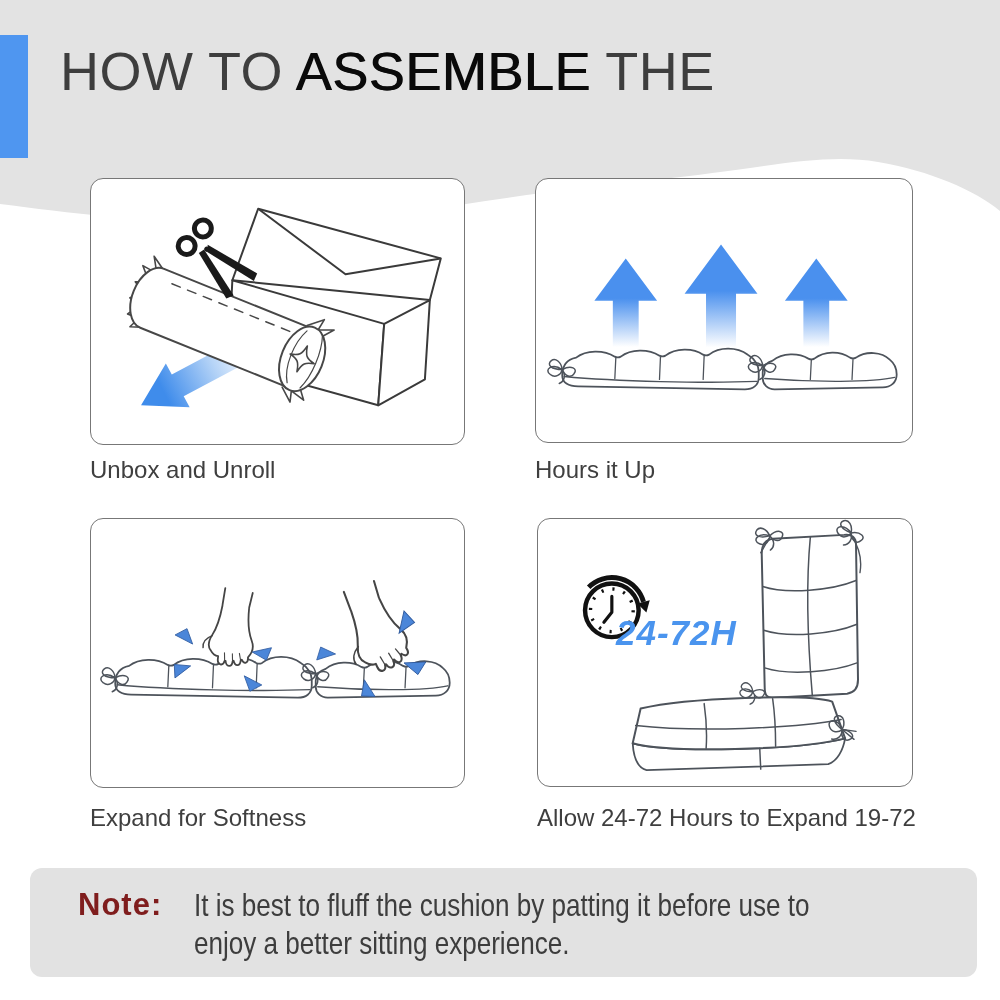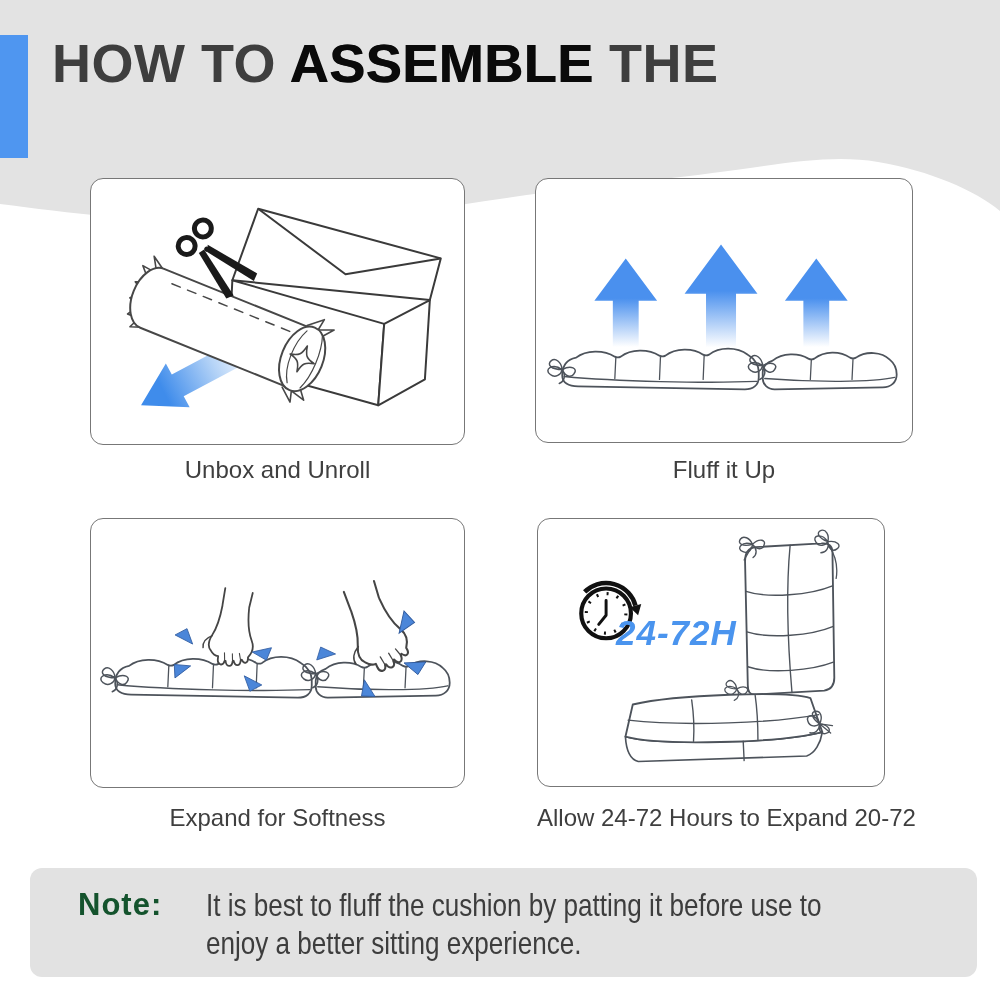--- a/index.html
+++ b/index.html
@@ -1,39 +1,39 @@
 <!DOCTYPE html>
 <html><head>
 <meta charset="utf-8">
 <style>
   html,body{margin:0;padding:0;}
   .page{position:relative;width:1000px;height:1000px;background:#ffffff;overflow:hidden;
         font-family:"Liberation Sans",sans-serif;}
   .header-bg{position:absolute;left:0;top:0;}
   .accent-bar{position:absolute;left:0;top:35px;width:28px;height:123px;background:#4f96f0;}
-  .title{position:absolute;left:52px;top:34px;font-weight:700;font-size:54px;line-height:58px;
-         letter-spacing:.5px;color:#3e3e3e;margin:0;}
+  .title{position:absolute;left:52px;top:34px;font-weight:400;font-size:54px;line-height:58px;
+         letter-spacing:.5px;color:#3e3e3e;margin:8px;}
   .t-black{color:#0a0a0a;text-shadow:.8px 0 0 #0a0a0a;}
   .panel{position:absolute;background:#fff;border:1.5px solid #777;border-radius:13px;box-sizing:border-box;}
   .panel svg{display:block;width:100%;height:100%;}
   #p1{left:90px;top:178px;width:375px;height:267px;}
   #p2{left:535px;top:178px;width:378px;height:265px;}
   #p3{left:90px;top:518px;width:375px;height:270px;}
-  #p4{left:537px;top:518px;width:348px;height:269px;}
-  .caption{position:absolute;font-size:24px;color:#3f3f3f;text-align:center;white-space:nowrap;}
+  #p4{left:537px;top:518px;width:376px;height:269px;}
+  .caption{position:absolute;font-size:24px;color:#3f3f3f;white-space:nowrap;}
   #cap1{left:90px;top:456px;width:375px;}
   #cap2{left:535px;top:456px;width:378px;}
   #cap3{left:90px;top:804px;width:375px;}
   #cap4{left:537px;top:804px;width:376px;}
   .duration{position:absolute;left:78px;top:94px;font-style:italic;font-weight:700;font-size:35px;
             color:#4a94ee;letter-spacing:1px;}
   .note{position:absolute;left:30px;top:868px;width:947px;height:109px;background:#e2e2e2;
         border-radius:12px;display:flex;align-items:flex-start;padding:18px 0 0 48px;box-sizing:border-box;}
-  .note-label{font-weight:700;font-size:31px;line-height:38px;color:#14532d;letter-spacing:1px;
-              margin-right:44px;flex:none;}
+  .note-label{font-weight:700;font-size:31px;line-height:38px;color:#7f1d1d;letter-spacing:1px;
+              margin-right:32px;flex:none;}
   .note-text{font-size:30.5px;line-height:38px;color:#3d3d3d;width:880px;
              transform:scaleX(.855);transform-origin:0 0;}
   .defs-svg{position:absolute;width:0;height:0;}
 </style>
 </head>
 <body>
 
 <div class="page">
 
   <svg class="defs-svg" aria-hidden="true">
@@ -156,22 +156,22 @@
         <circle r="21.5" stroke-width="3.4" stroke-dasharray="2.2 9.05"></circle>
         <path d="M0 2 L0 -14 M0 2 L-8 12" stroke-width="3.2" stroke-linecap="round"></path>
         <path d="M-23.3 -23.3 A33 33 0 0 1 31.9 -8.5" stroke-width="5"></path>
         <path d="M34.8 2.1 L38.2 -10.2 L25.6 -6.8 Z" fill="#111111" stroke="none"></path>
       </g>
     </svg>
     <span class="duration">24-72H</span>
   </div>
 
   <div class="caption" id="cap1">Unbox and Unroll</div>
-  <div class="caption" id="cap2">Fluff it Up</div>
+  <div class="caption" id="cap2">Hours it Up</div>
   <div class="caption" id="cap3">Expand for Softness</div>
-  <div class="caption" id="cap4">Allow 24-72 Hours to Expand 20-72</div>
+  <div class="caption" id="cap4">Allow 24-72 Hours to Expand 19-72</div>
 
   <div class="note">
     <span class="note-label">Note:</span>
     <span class="note-text">It is best to fluff the cushion by patting it before use to enjoy a better sitting experience.</span>
   </div>
 
 </div>
 
 </body></html>

